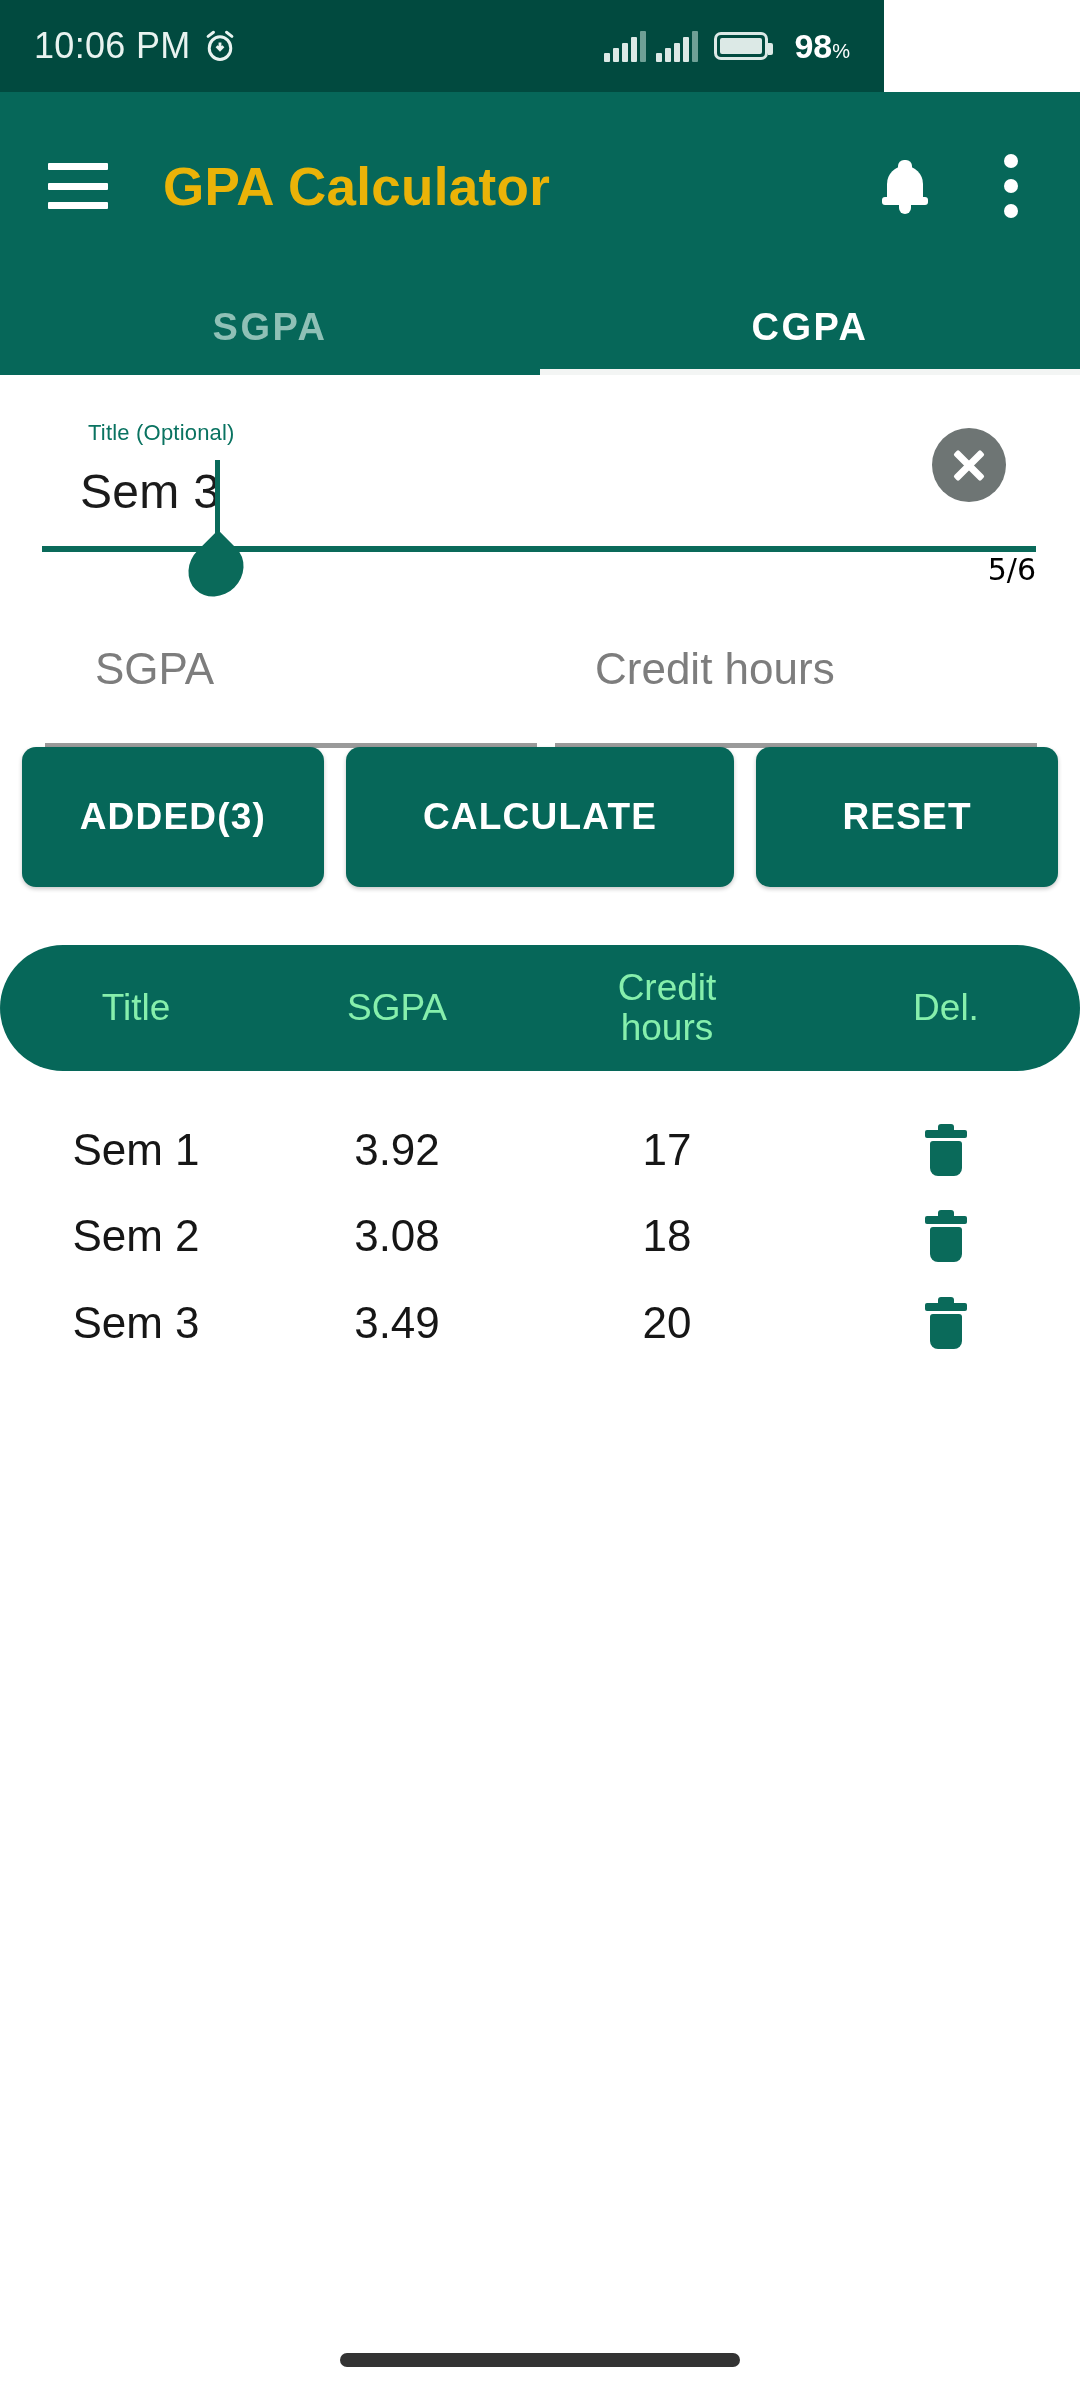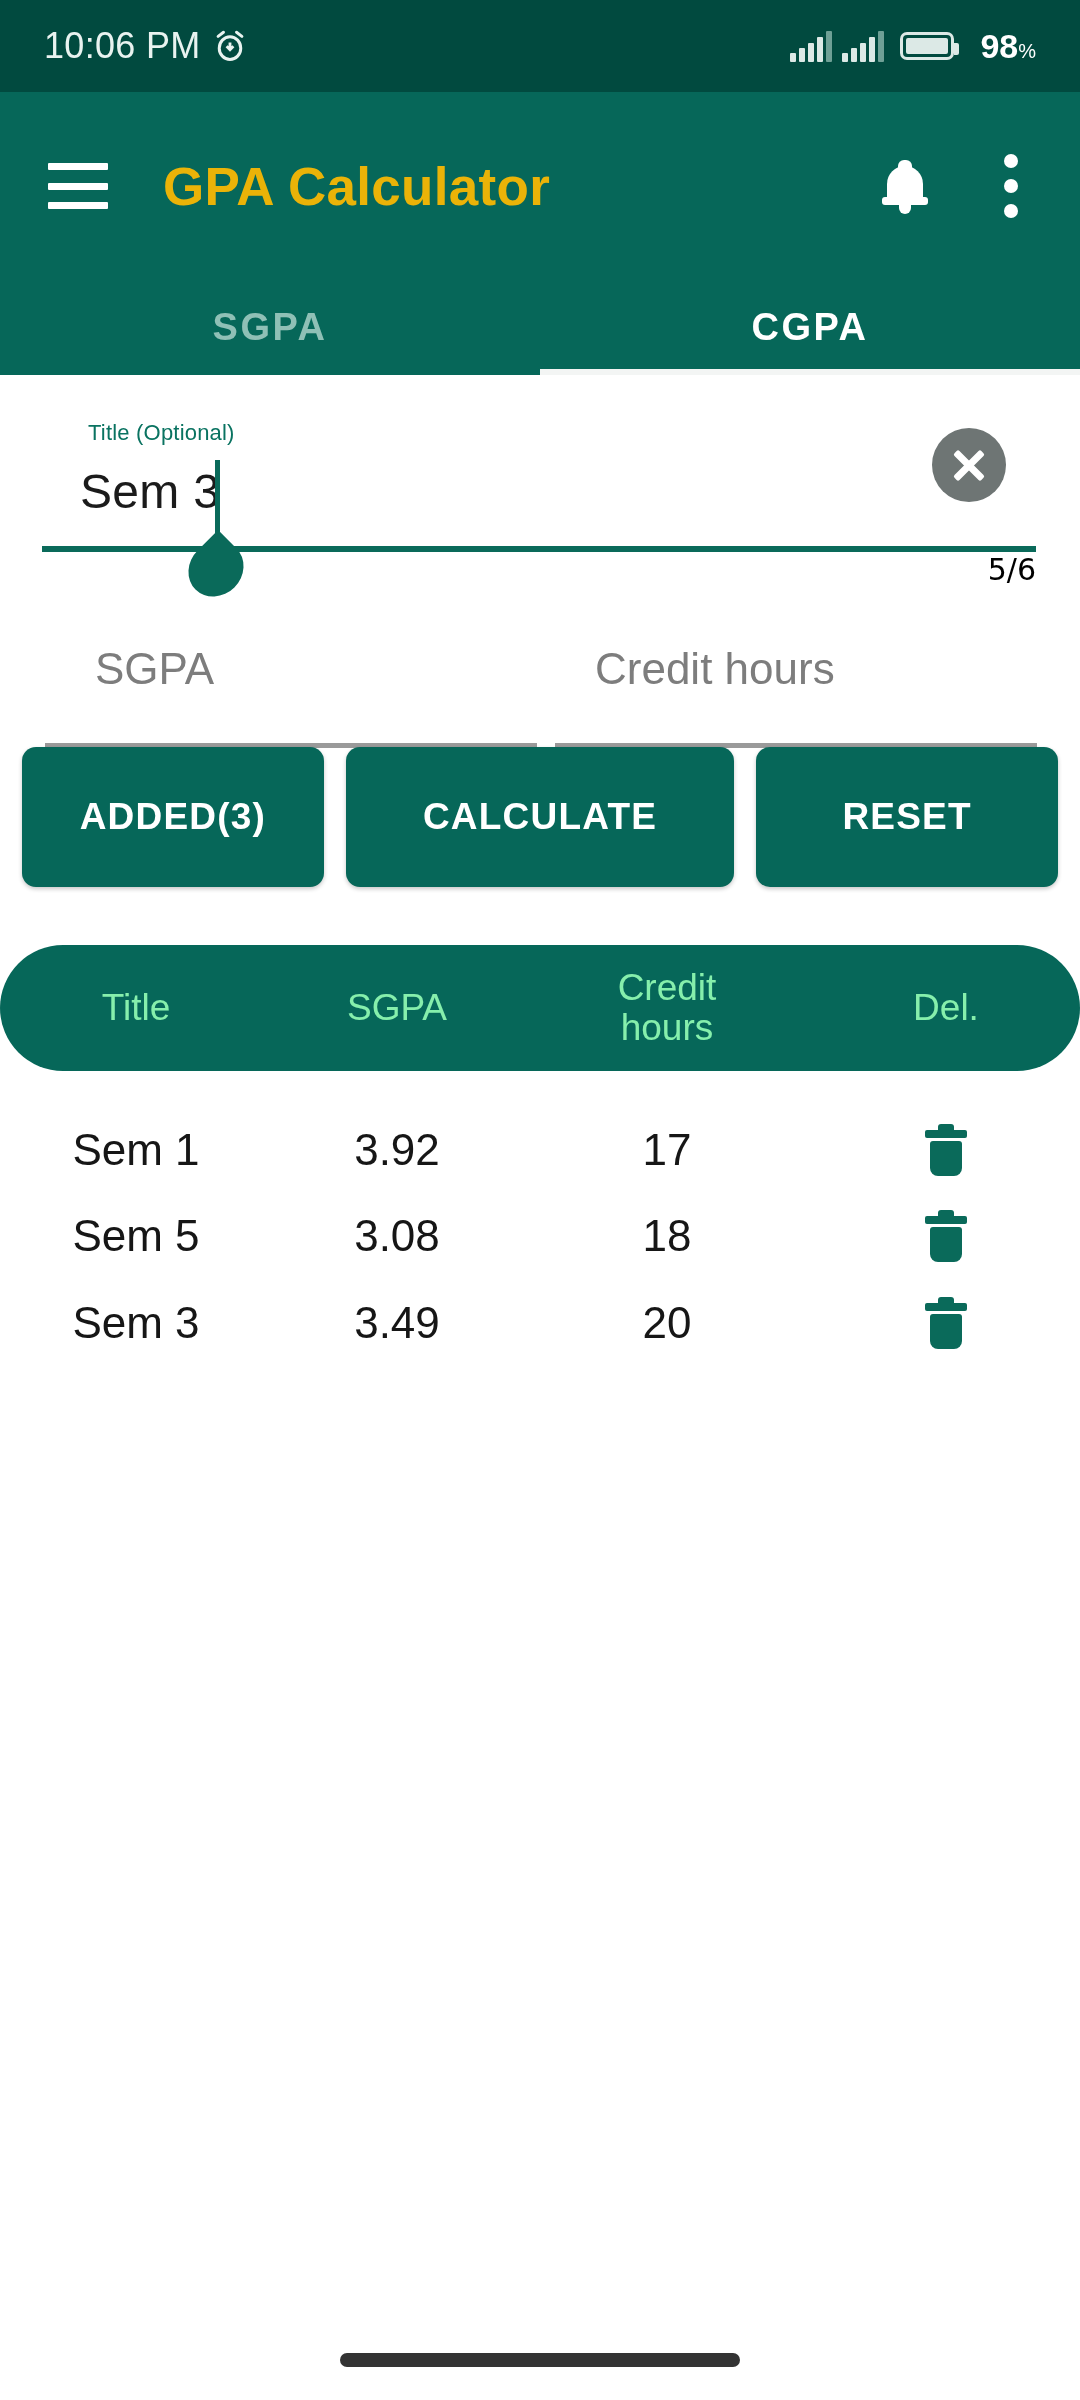--- a/index.html
+++ b/index.html
@@ -5,24 +5,24 @@
   * { margin:0; padding:0; box-sizing:border-box; }
   html, body {
     width:1080px; height:2400px;
     background:#ffffff;
     font-family:"Liberation Sans", sans-serif;
     overflow:hidden;
   }
 
   
   .status-bar{
-    position:absolute; top:0; left:0; width:1080px; height:92px;
+    position:absolute; top:0; left:0; width:884px; height:92px;
     background:#014a3f;
     display:flex; align-items:center; justify-content:space-between;
-    padding:0 44px;
+    padding:0 34px;
   }
   .status-left{ display:flex; align-items:center; gap:12px; }
   .status-time{ color:#e9f3f0; font-size:36px; font-weight:400; letter-spacing:.3px; }
   .alarm-ico{ width:34px; height:34px; position:relative; display:block; }
   .status-right{ display:flex; align-items:center; gap:10px; }
   .sig{ display:flex; align-items:flex-end; gap:3px; height:32px; }
   .sig i{ display:block; width:6px; background:#dce9e6; border-radius:1px; }
   .sig i:nth-child(1){height:9px;}
   .sig i:nth-child(2){height:14px;}
   .sig i:nth-child(3){height:19px;}
@@ -309,21 +309,21 @@
   <div class="c col-credit">17</div>
   <div class="c col-del">
     <div class="trash">
         <span class="hdl"></span>
         <span class="lid"></span>
         <span class="can"></span>
       </div>
   </div>
 </div>
 <div class="tbl-row" style="top:1192px">
-  <div class="c col-title">Sem 5</div>
+  <div class="c col-title">Sem 2</div>
   <div class="c col-sgpa">3.08</div>
   <div class="c col-credit">18</div>
   <div class="c col-del">
     <div class="trash">
         <span class="hdl"></span>
         <span class="lid"></span>
         <span class="can"></span>
       </div>
   </div>
 </div>

